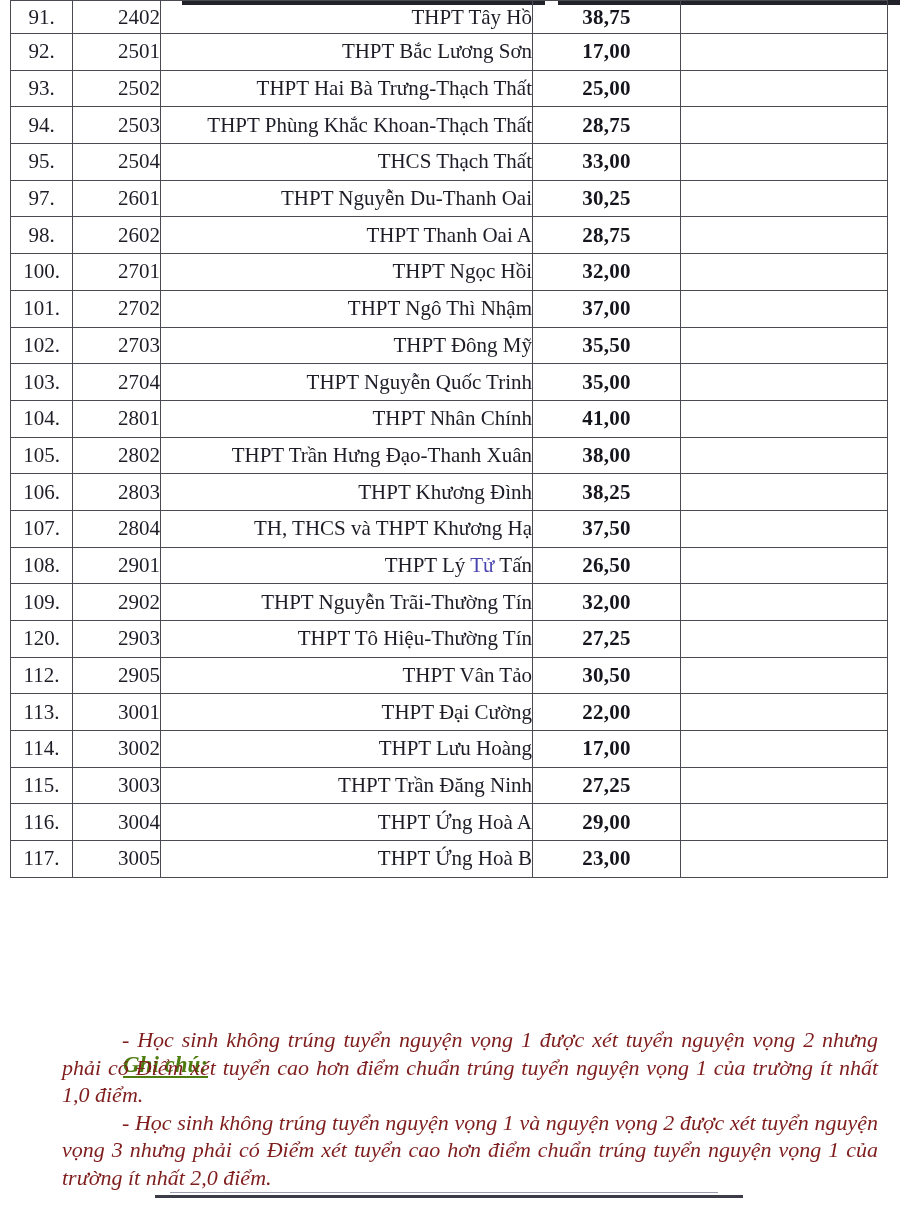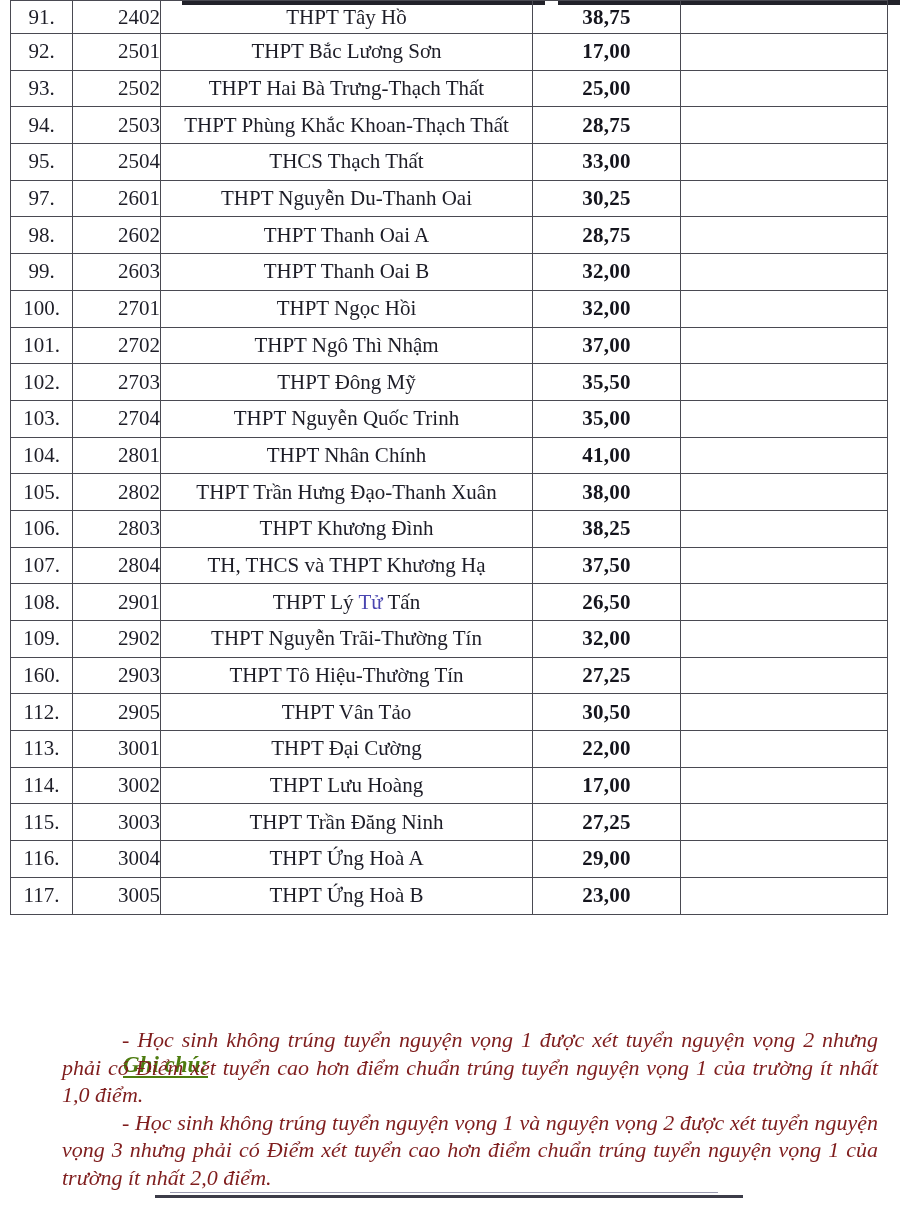--- a/index.html
+++ b/index.html
@@ -40,21 +40,21 @@
     white-space: nowrap;
     font-size: 21px;
     padding: 0;
     vertical-align: middle;
   }
   table.score-table tr { height: 36.7px; }
   table.score-table tr:first-child { height: 33px; }
 
   td.cell-stt   { text-align: center; }
   td.cell-code  { text-align: right; }
-  td.cell-name  { text-align: center; padding-left: 9px; }
+  td.cell-name  { text-align: right; padding-left: 9px; }
   td.cell-score { text-align: center; font-weight: bold; font-size: 21.5px; letter-spacing: 0.3px; color: #15151d; margin-left: 7px; }
   td.cell-note  { }
 
   .name-accent { color: var(--accent-blue, #4a46b0); }
 
   .notes-heading {
     position: absolute;
     left: 123px;
     top: 1052px;
     margin: 0;
@@ -158,27 +158,20 @@
         <td class="cell-note"></td>
       </tr>
       <tr>
         <td class="cell-stt">98.</td>
         <td class="cell-code">2602</td>
         <td class="cell-name">THPT Thanh Oai A</td>
         <td class="cell-score">28,75</td>
         <td class="cell-note"></td>
       </tr>
       <tr>
-        <td class="cell-stt">99.</td>
-        <td class="cell-code">2603</td>
-        <td class="cell-name">THPT Thanh Oai B</td>
-        <td class="cell-score">32,00</td>
-        <td class="cell-note"></td>
-      </tr>
-      <tr>
         <td class="cell-stt">100.</td>
         <td class="cell-code">2701</td>
         <td class="cell-name">THPT Ngọc Hồi</td>
         <td class="cell-score">32,00</td>
         <td class="cell-note"></td>
       </tr>
       <tr>
         <td class="cell-stt">101.</td>
         <td class="cell-code">2702</td>
         <td class="cell-name">THPT Ngô Thì Nhậm</td>
@@ -235,21 +228,21 @@
         <td class="cell-note"></td>
       </tr>
       <tr>
         <td class="cell-stt">109.</td>
         <td class="cell-code">2902</td>
         <td class="cell-name">THPT Nguyễn Trãi-Thường Tín</td>
         <td class="cell-score">32,00</td>
         <td class="cell-note"></td>
       </tr>
       <tr>
-        <td class="cell-stt">160.</td>
+        <td class="cell-stt">120.</td>
         <td class="cell-code">2903</td>
         <td class="cell-name">THPT Tô Hiệu-Thường Tín</td>
         <td class="cell-score">27,25</td>
         <td class="cell-note"></td>
       </tr>
       <tr>
         <td class="cell-stt">112.</td>
         <td class="cell-code">2905</td>
         <td class="cell-name">THPT Vân Tảo</td>
         <td class="cell-score">30,50</td>

